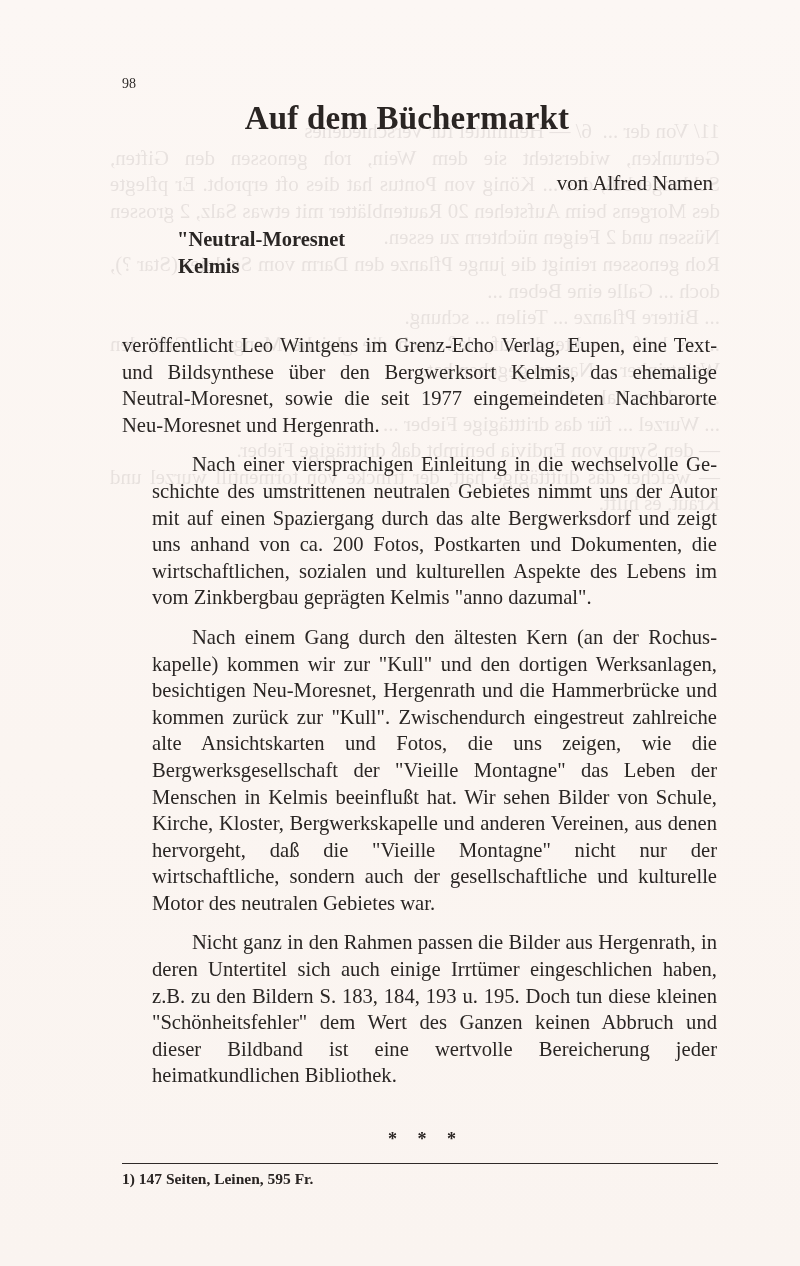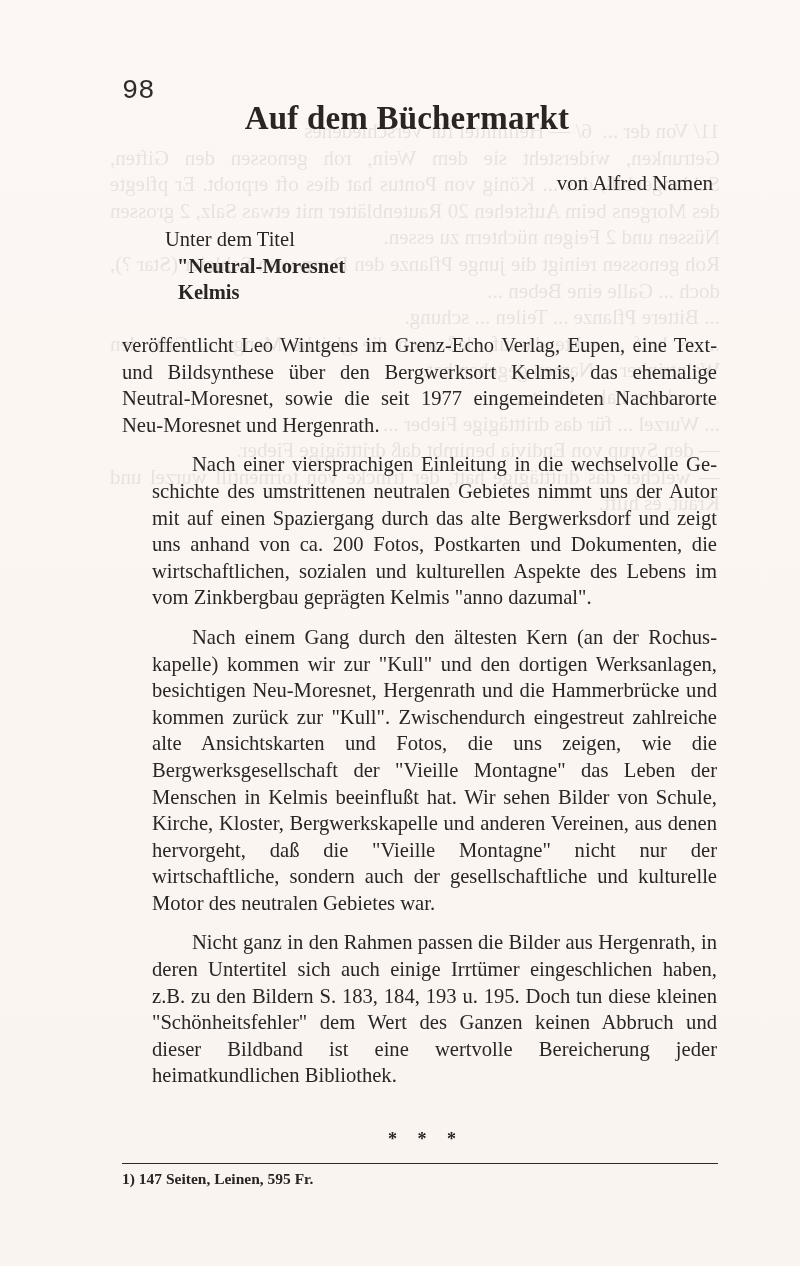--- a/index.html
+++ b/index.html
@@ -32,22 +32,22 @@
       line-height: 26.6px;
       transform: scaleX(-1);
       text-align: justify;
       pointer-events: none;
       white-space: pre-wrap;
     }
     .page-number {
       position: absolute;
       left: 122px;
       top: 76px;
-      font-size: 27px;
-      font-family: Liberation Mono, monospace;
+      font-size: 14px;
+      font-family: Liberation Serif, serif;
       color: #2f2b29;
     }
     .title {
       position: absolute;
       left: 0;
       width: 800px;
       top: 100px;
       text-align: center;
       font-size: 33px;
       font-weight: bold;
@@ -141,21 +141,20 @@
 
   <div class="page-number">98</div>
 
   <h1 class="title" style="margin:0;">
     <span>Auf dem Büchermarkt</span>
   </h1>
 
   <div class="byline">von Alfred Namen</div>
 
   <div class="book-title-block">
-    <div class="intro">Unter dem Titel</div>
     <div class="bold-line">"Neutral-Moresnet</div>
     <div class="bold-line" style="padding-left:13px;">Kelmis</div>
   </div>
 
   <div class="body-text">
     <p>veröffentlicht Leo Wintgens im Grenz-Echo Verlag, Eupen, eine Text- und Bildsynthese über den Bergwerksort Kelmis, das ehemalige Neutral-Moresnet, sowie die seit 1977 eingemeindeten Nachbarorte Neu-Moresnet und Hergenrath.</p>
     <p class="indent">Nach einer viersprachigen Einleitung in die wechselvolle Ge­schichte des umstrittenen neutralen Gebietes nimmt uns der Autor mit auf einen Spaziergang durch das alte Bergwerksdorf und zeigt uns anhand von ca. 200 Fotos, Postkarten und Dokumenten, die wirtschaftlichen, sozialen und kulturellen As­pekte des Lebens im vom Zinkbergbau geprägten Kelmis "anno dazumal".</p>
     <p class="indent">Nach einem Gang durch den ältesten Kern (an der Rochus­kapelle) kommen wir zur "Kull" und den dortigen Werksanla­gen, besichtigen Neu-Moresnet, Hergenrath und die Hammer­brücke und kommen zurück zur "Kull". Zwischendurch einge­streut zahlreiche alte Ansichtskarten und Fotos, die uns zeigen, wie die Bergwerksgesellschaft der "Vieille Montagne" das Leben der Menschen in Kelmis beeinflußt hat. Wir sehen Bilder von Schule, Kirche, Kloster, Bergwerkskapelle und anderen Verei­nen, aus denen hervorgeht, daß die "Vieille Montagne" nicht nur der wirtschaftliche, sondern auch der gesellschaftliche und kultu­relle Motor des neutralen Gebietes war.</p>
     <p class="indent">Nicht ganz in den Rahmen passen die Bilder aus Hergenrath, in deren Untertitel sich auch einige Irrtümer eingeschlichen haben, z.B. zu den Bildern S. 183, 184, 193 u. 195. Doch tun diese kleinen "Schönheitsfehler" dem Wert des Ganzen keinen Abbruch und dieser Bildband ist eine wertvolle Bereicherung jeder heimatkundlichen Bibliothek.</p>
   </div>

